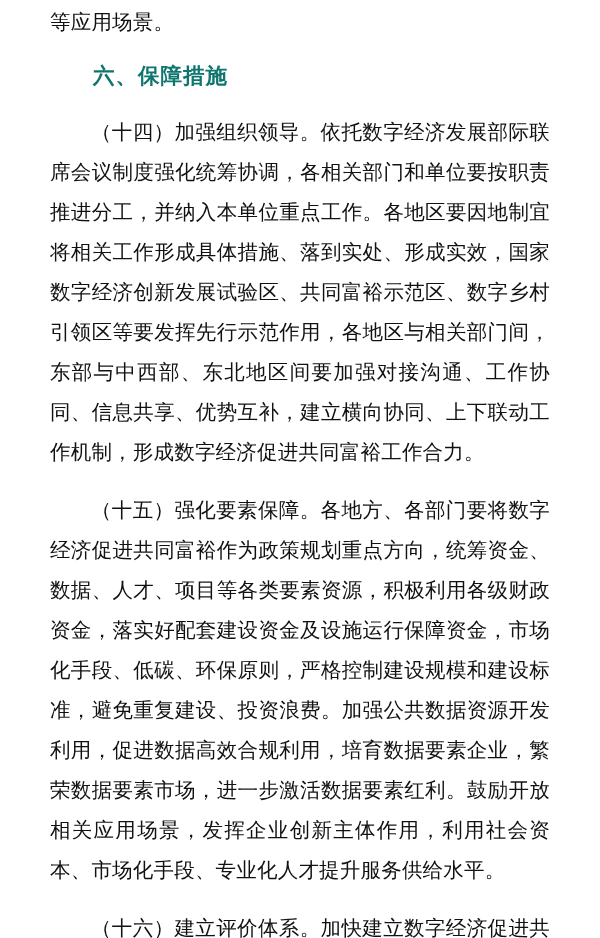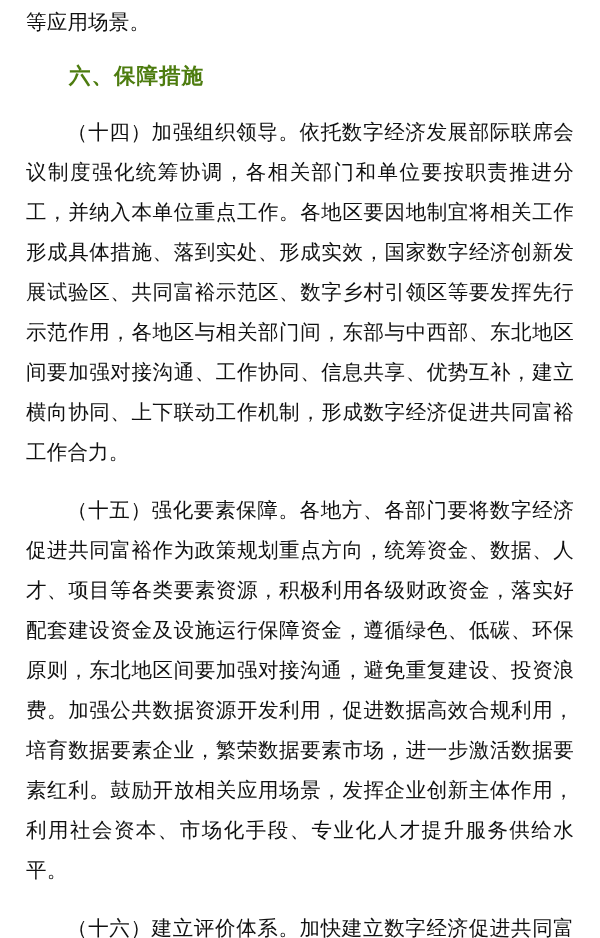--- a/index.html
+++ b/index.html
@@ -12,21 +12,21 @@
     height: 938px;
     font-family: "DejaVu Serif", "Liberation Serif", serif;
     color: #000000;
     overflow: hidden;
   }
   .page {
     position: relative;
     width: 600px;
     height: 900px;
     box-sizing: border-box;
-    padding: 0 26px;
+    padding: 0 50px;
     background: #ffffff;
   }
   .doc-body {
     padding-top: 2px;
   }
   p.para {
     margin: 0;
     font-size: 20.5px;
     line-height: 40px;
     text-align: justify;
@@ -40,21 +40,21 @@
   }
   .section-heading {
     margin: 0;
     padding-top: 14px;
     padding-bottom: 8px;
     font-size: 21.5px;
     line-height: 40px;
     font-weight: bold;
     text-indent: 2em;
     letter-spacing: 1px;
-    color: #4d7c0f;
+    color: #0f766e;
   }
   .para-gap {
     height: 10px;
   }
   .tail-line {
     margin: 0;
     font-size: 20.5px;
     line-height: 40px;
   }
 </style>
@@ -65,20 +65,20 @@
   <div class="doc-body">
 
     <p class="para tail-line">等应用场景。</p>
 
     <h2 class="section-heading">六、保障措施</h2>
 
     <p class="para indent">（十四）加强组织领导。依托数字经济发展部际联席会议制度强化统筹协调，各相关部门和单位要按职责推进分工，并纳入本单位重点工作。各地区要因地制宜将相关工作形成具体措施、落到实处、形成实效，国家数字经济创新发展试验区、共同富裕示范区、数字乡村引领区等要发挥先行示范作用，各地区与相关部门间，东部与中西部、东北地区间要加强对接沟通、工作协同、信息共享、优势互补，建立横向协同、上下联动工作机制，形成数字经济促进共同富裕工作合力。</p>
 
     <div class="para-gap"></div>
 
-    <p class="para indent">（十五）强化要素保障。各地方、各部门要将数字经济促进共同富裕作为政策规划重点方向，统筹资金、数据、人才、项目等各类要素资源，积极利用各级财政资金，落实好配套建设资金及设施运行保障资金，遵循绿色、低碳、环保原则，东北地区间要加强对接沟通，避免重复建设、投资浪费。加强公共数据资源开发利用，促进数据高效合规利用，培育数据要素企业，繁荣数据要素市场，进一步激活数据要素红利。鼓励开放相关应用场景，发挥企业创新主体作用，利用社会资本、市场化手段、专业化人才提升服务供给水平。</p>
+    <p class="para indent">（十五）强化要素保障。各地方、各部门要将数字经济促进共同富裕作为政策规划重点方向，统筹资金、数据、人才、项目等各类要素资源，积极利用各级财政资金，落实好配套建设资金及设施运行保障资金，市场化手段、低碳、环保原则，严格控制建设规模和建设标准，避免重复建设、投资浪费。加强公共数据资源开发利用，促进数据高效合规利用，培育数据要素企业，繁荣数据要素市场，进一步激活数据要素红利。鼓励开放相关应用场景，发挥企业创新主体作用，利用社会资本、市场化手段、专业化人才提升服务供给水平。</p>
 
     <div class="para-gap"></div>
 
     <p class="para indent">（十六）建立评价体系。加快建立数字经济促进共同富裕评价监测机制，坚持定量与定性、客观评价与主观评价相结合，全面反映目标成效。加强评价结果运用，有效指导政策制定、任务实施，及时发现解决推进中存在的问题。加强动态监测分析、定</p>
 
   </div>
 </div>
 
 </body></html>

